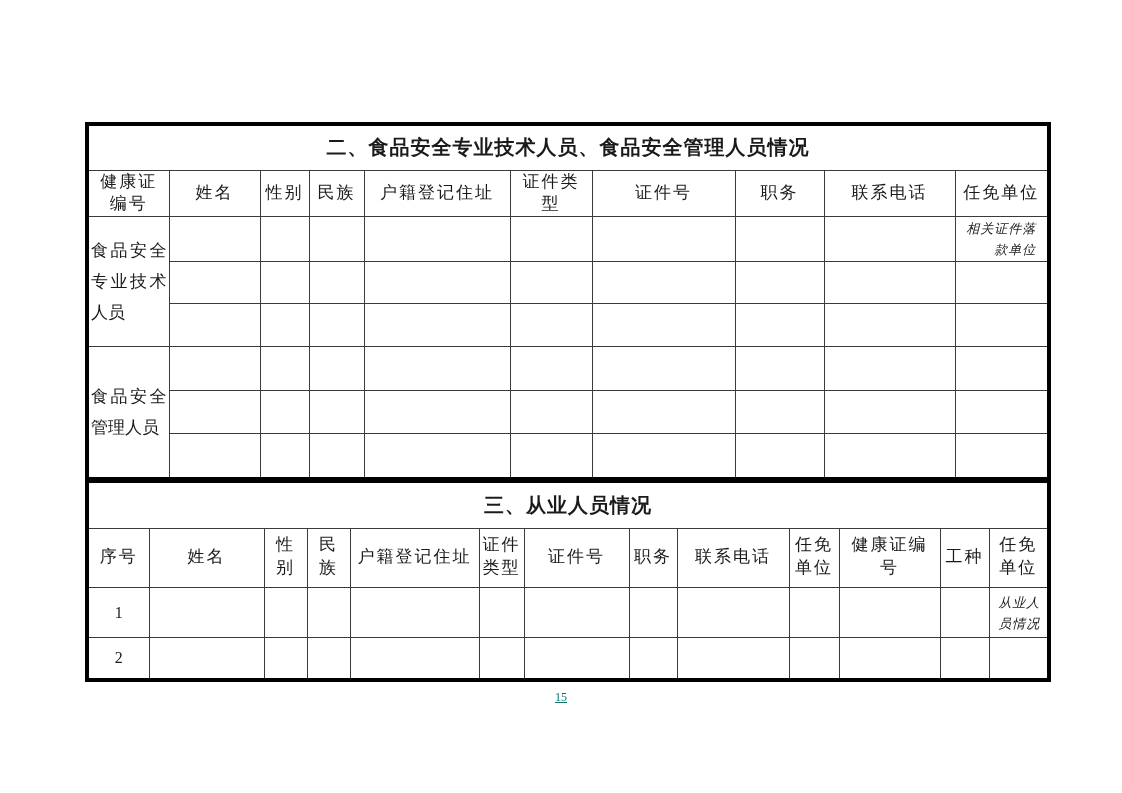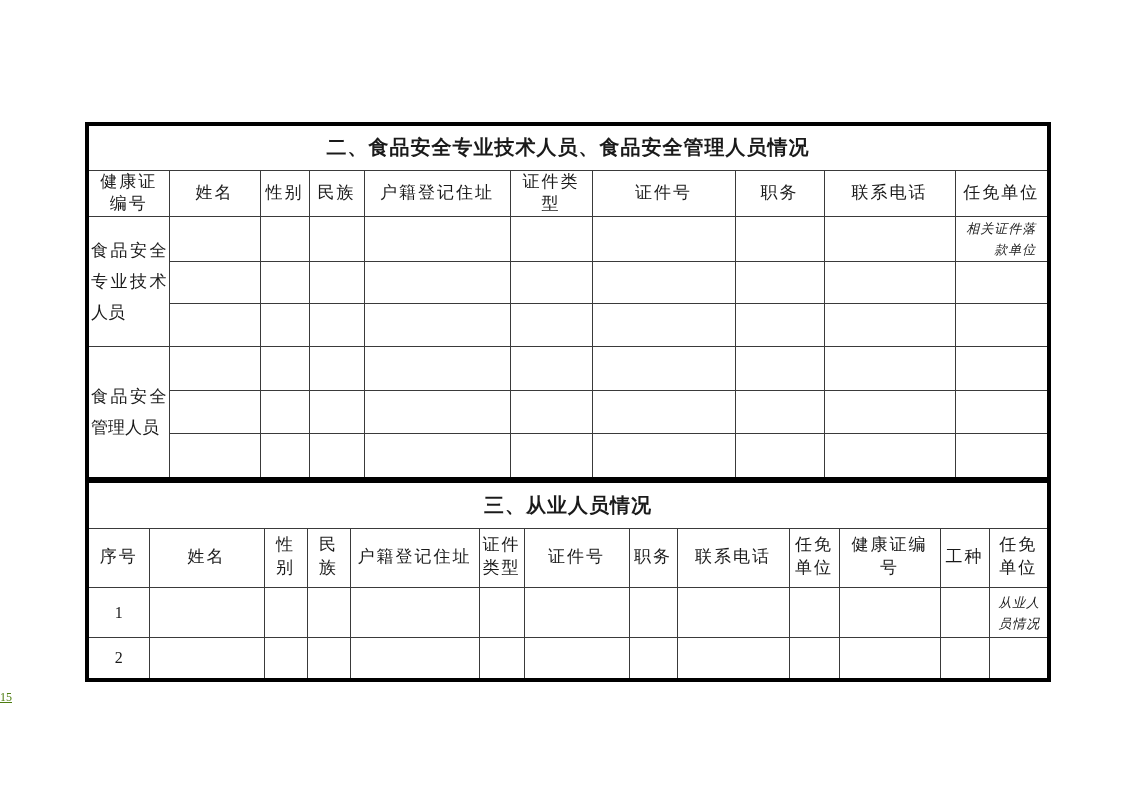--- a/index.html
+++ b/index.html
@@ -67,22 +67,23 @@
     word-break: break-all;
     letter-spacing: 1px;
   }
   .note-wide { width: 70px; }
   .note-narrow { width: 44px; }
   .seq-cell { text-align: center; font-size: 16px; }
   .page-number {
     position: absolute;
     top: 690px; left: 0;
     width: 100%;
+    text-align: center;
     font-size: 12px;
-    color: #4d7c0f;
+    color: #0f766e;
     text-decoration: underline;
   }
   
   tr.h46 { height: 46px; } tr.h40 { height: 40px; }
   tr.h45 { height: 45px; } tr.h44 { height: 44px; }
   tr.h43 { height: 43px; } tr.h42 { height: 42px; }
   tr.h39 { height: 48px; } tr.h59 { height: 59px; font-family: Liberation Mono, monospace; }
   tr.h50 { height: 50px; }
 </style>
 </head>

